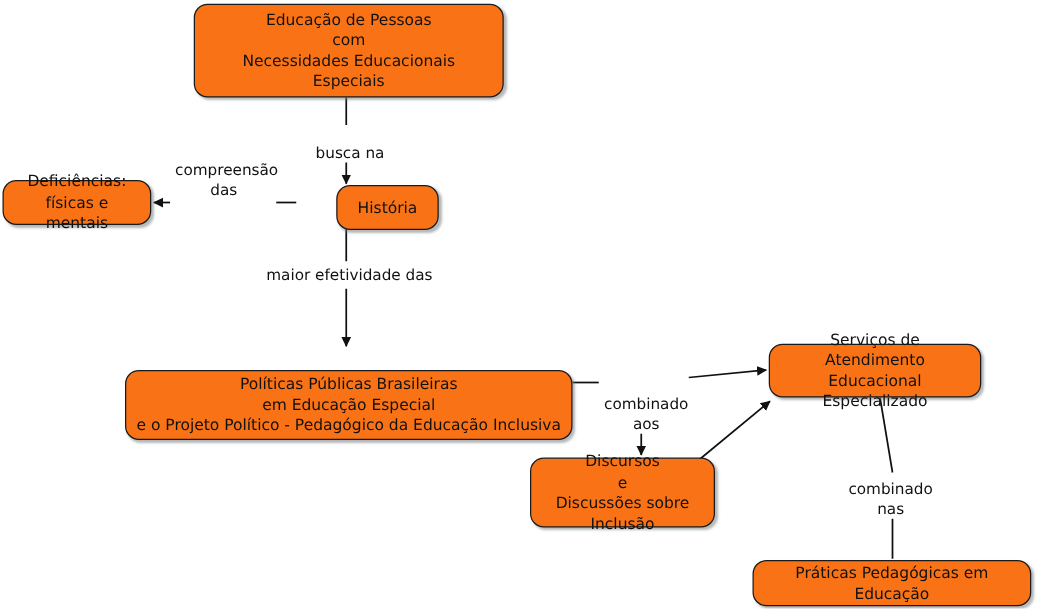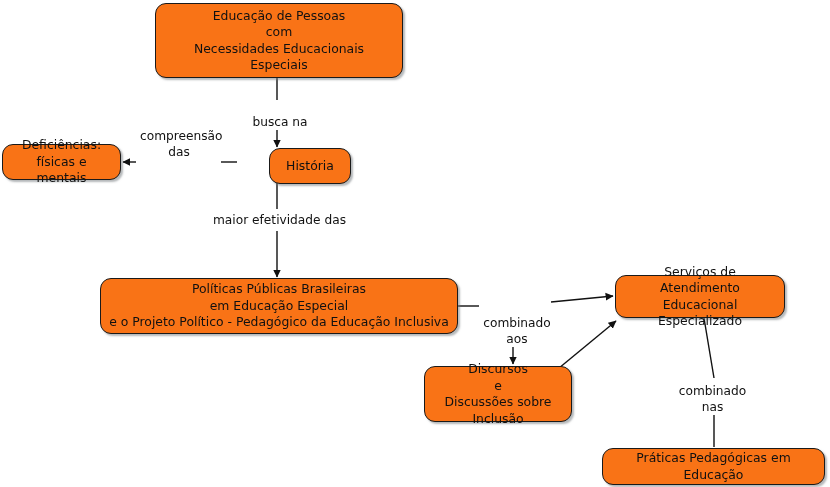--- a/index.html
+++ b/index.html
@@ -94,21 +94,21 @@
 
   <div class="node" style="left:155px; top:3px; width:248px; height:75px;">Educação de Pessoas
 com
 Necessidades Educacionais Especiais</div>
 
   <div class="node" style="left:2px; top:144px; width:119px; height:28px;">Deficiências:
 físicas e mentais</div>
 
   <div class="node" style="left:237px; top:148px; width:82px; height:29px;margin-left:32px;">História</div>
 
-  <div class="node" style="left:100px; top:278px; width:358px; height:56px;">Políticas Públicas Brasileiras
+  <div class="node" style="left:100px; top:296px; width:358px; height:56px;">Políticas Públicas Brasileiras
 em Educação Especial
 e o Projeto Político - Pedagógico da Educação Inclusiva</div>
 
   <div class="node" style="left:615px; top:275px; width:170px; height:43px;">Serviços de Atendimento
 Educacional Especializado</div>
 
   <div class="node" style="left:424px; top:366px; width:148px; height:56px;">Discursos
 e
 Discussões sobre Inclusão</div>
 

